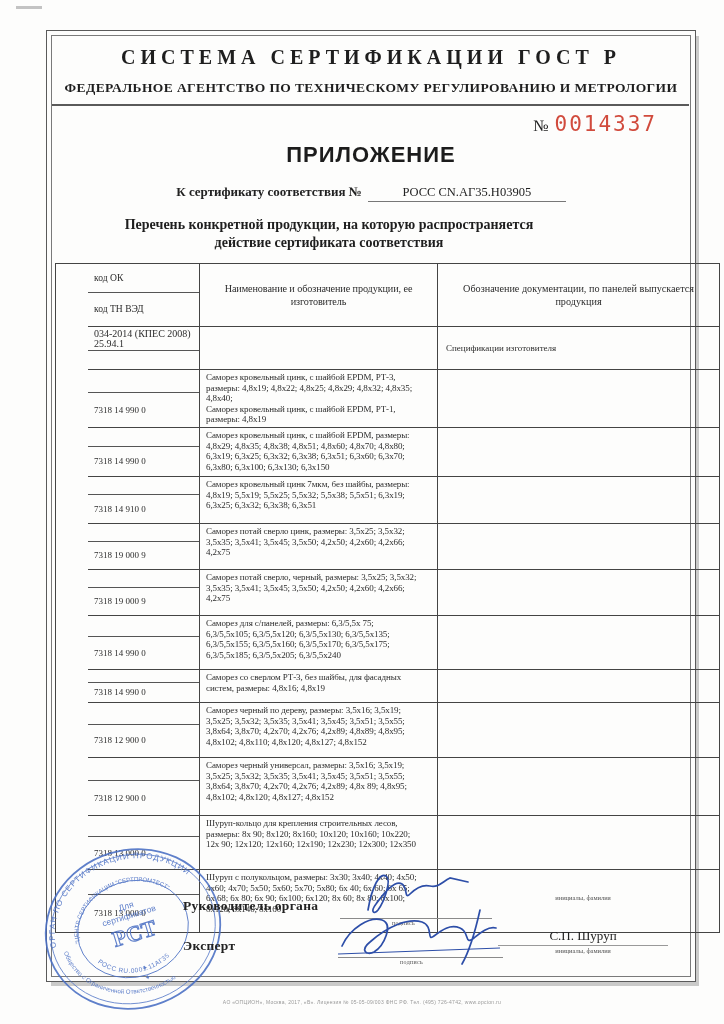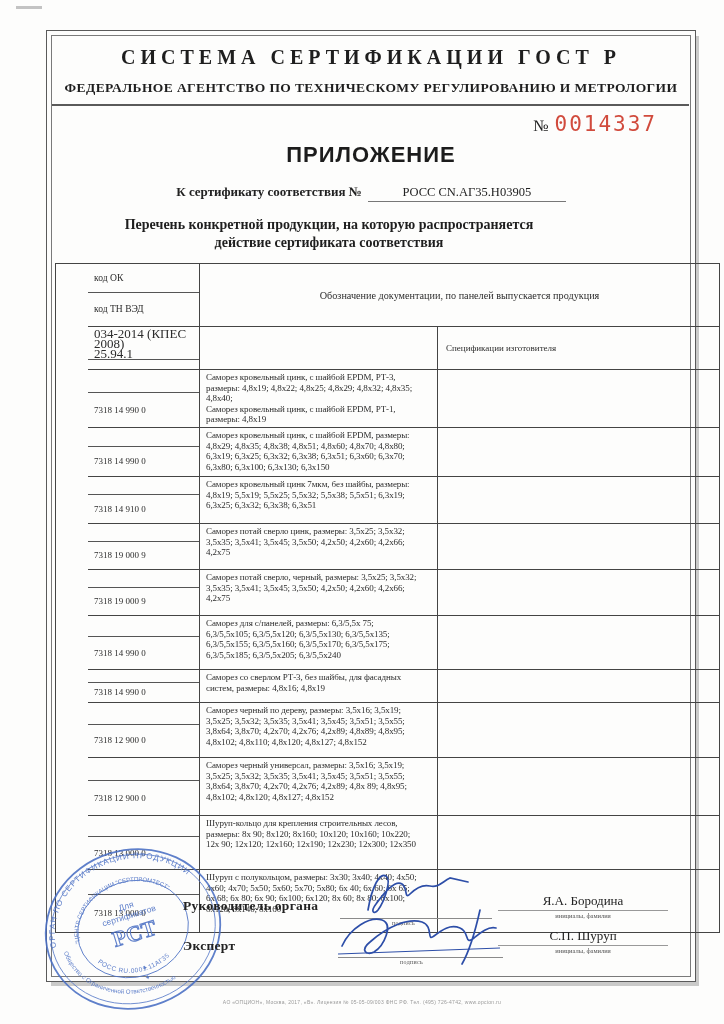--- a/index.html
+++ b/index.html
@@ -32,21 +32,21 @@
 
   .list-title{position:absolute;left:51px;top:216px;width:556px;text-align:center;
        font-weight:bold;font-size:14px;line-height:18px;color:#1e1e1e;white-space:pre-line;}
 
   
   .ctable{position:absolute;left:55px;top:263px;width:631px;border:1px solid #444;
        font-size:9px;line-height:10.6px;color:#2c2c2c;background:transparent;padding-left:32px;}
   .trow{display:flex;border-bottom:1px solid #444;}
   .trow:last-child{border-bottom:none;}
   .c1{width:112px;border-right:1px solid #444;display:flex;flex-direction:column;box-sizing:border-box;}
-  .c1top{flex:0 0 40%;border-bottom:1px solid #555;padding:2px 4px 1px 6px;white-space:pre-line;font-size:13px;line-height:9.8px;box-sizing:border-box;}
+  .c1top{flex:0 0 40%;border-bottom:1px solid #555;padding:2px 4px 1px 6px;white-space:pre-line;font-size:10px;line-height:9.8px;box-sizing:border-box;}
   .c1bot{flex:1 1 auto;display:flex;align-items:center;padding:1px 4px 1px 6px;box-sizing:border-box;}
   .c2{width:238px;border-right:1px solid #444;padding:2px 4px 2px 6px;white-space:pre-line;box-sizing:border-box;letter-spacing:-.1px;}
   .c3{flex:1;display:flex;align-items:center;padding:2px 4px 2px 8px;box-sizing:border-box;}
   .hdr .c1{justify-content:space-between;}
   .hdr .c1top{flex:0 0 46%;display:flex;align-items:center;font-size:9.6px;border-bottom:1px solid #555;}
   .hdr .c1bot{font-size:9.6px;}
   .hdr .c2,.hdr .c3{display:flex;align-items:center;justify-content:center;text-align:center;
        font-size:10.2px;line-height:13px;padding:6px 10px;}
 
   
@@ -95,20 +95,21 @@
   <div class="list-title">Перечень конкретной продукции,  на которую распространяется
 действие сертификата соответствия</div>
 
   <div class="ctable">
 
     <div class="trow hdr" style="min-height:62px">
       <div class="c1">
         <div class="c1top">код ОК</div>
         <div class="c1bot">код ТН ВЭД</div>
       </div>
+      <div class="c2">Наименование и обозначение продукции, ее изготовитель</div>
       <div class="c3">Обозначение документации, по панелей выпускается продукция</div>
     </div>
 
     <div class="trow" style="min-height:42px">
       <div class="c1">
         <div class="c1top">034-2014 (КПЕС 2008)
 25.94.1</div>
         <div class="c1bot"></div>
       </div>
       <div class="c2"></div>
@@ -276,21 +277,20 @@
 
   <div class="role-head">Руководитель органа</div>
   <div class="role-expert">Эксперт</div>
 
   <div class="sigline l1"></div>
   <div class="sigline l2"></div>
   <div class="siglabel s1">подпись</div>
   <div class="siglabel s2">подпись</div>
 
   <div class="nameblock nb1">
-    <div class="nm">Я.А. Бородина</div>
     <div class="sub">инициалы, фамилия</div>
   </div>
   <div class="nameblock nb2">
     <div class="nm">С.П. Шуруп</div>
     <div class="sub">инициалы, фамилия</div>
   </div>
 
   <svg class="sig-svg" style="left:350px;top:866px" width="150" height="55">
     <path d="M 18,44 C 22,20 30,6 36,10 C 42,14 34,36 28,44 C 24,49 20,46 26,38 C 36,24 46,14 52,18 C 58,22 54,34 60,28 C 66,22 72,18 80,20 C 88,22 92,16 100,12 L 118,16" fill="none" stroke="#2d4ea8" stroke-width="1.7" stroke-linecap="round"></path>
   </svg>

